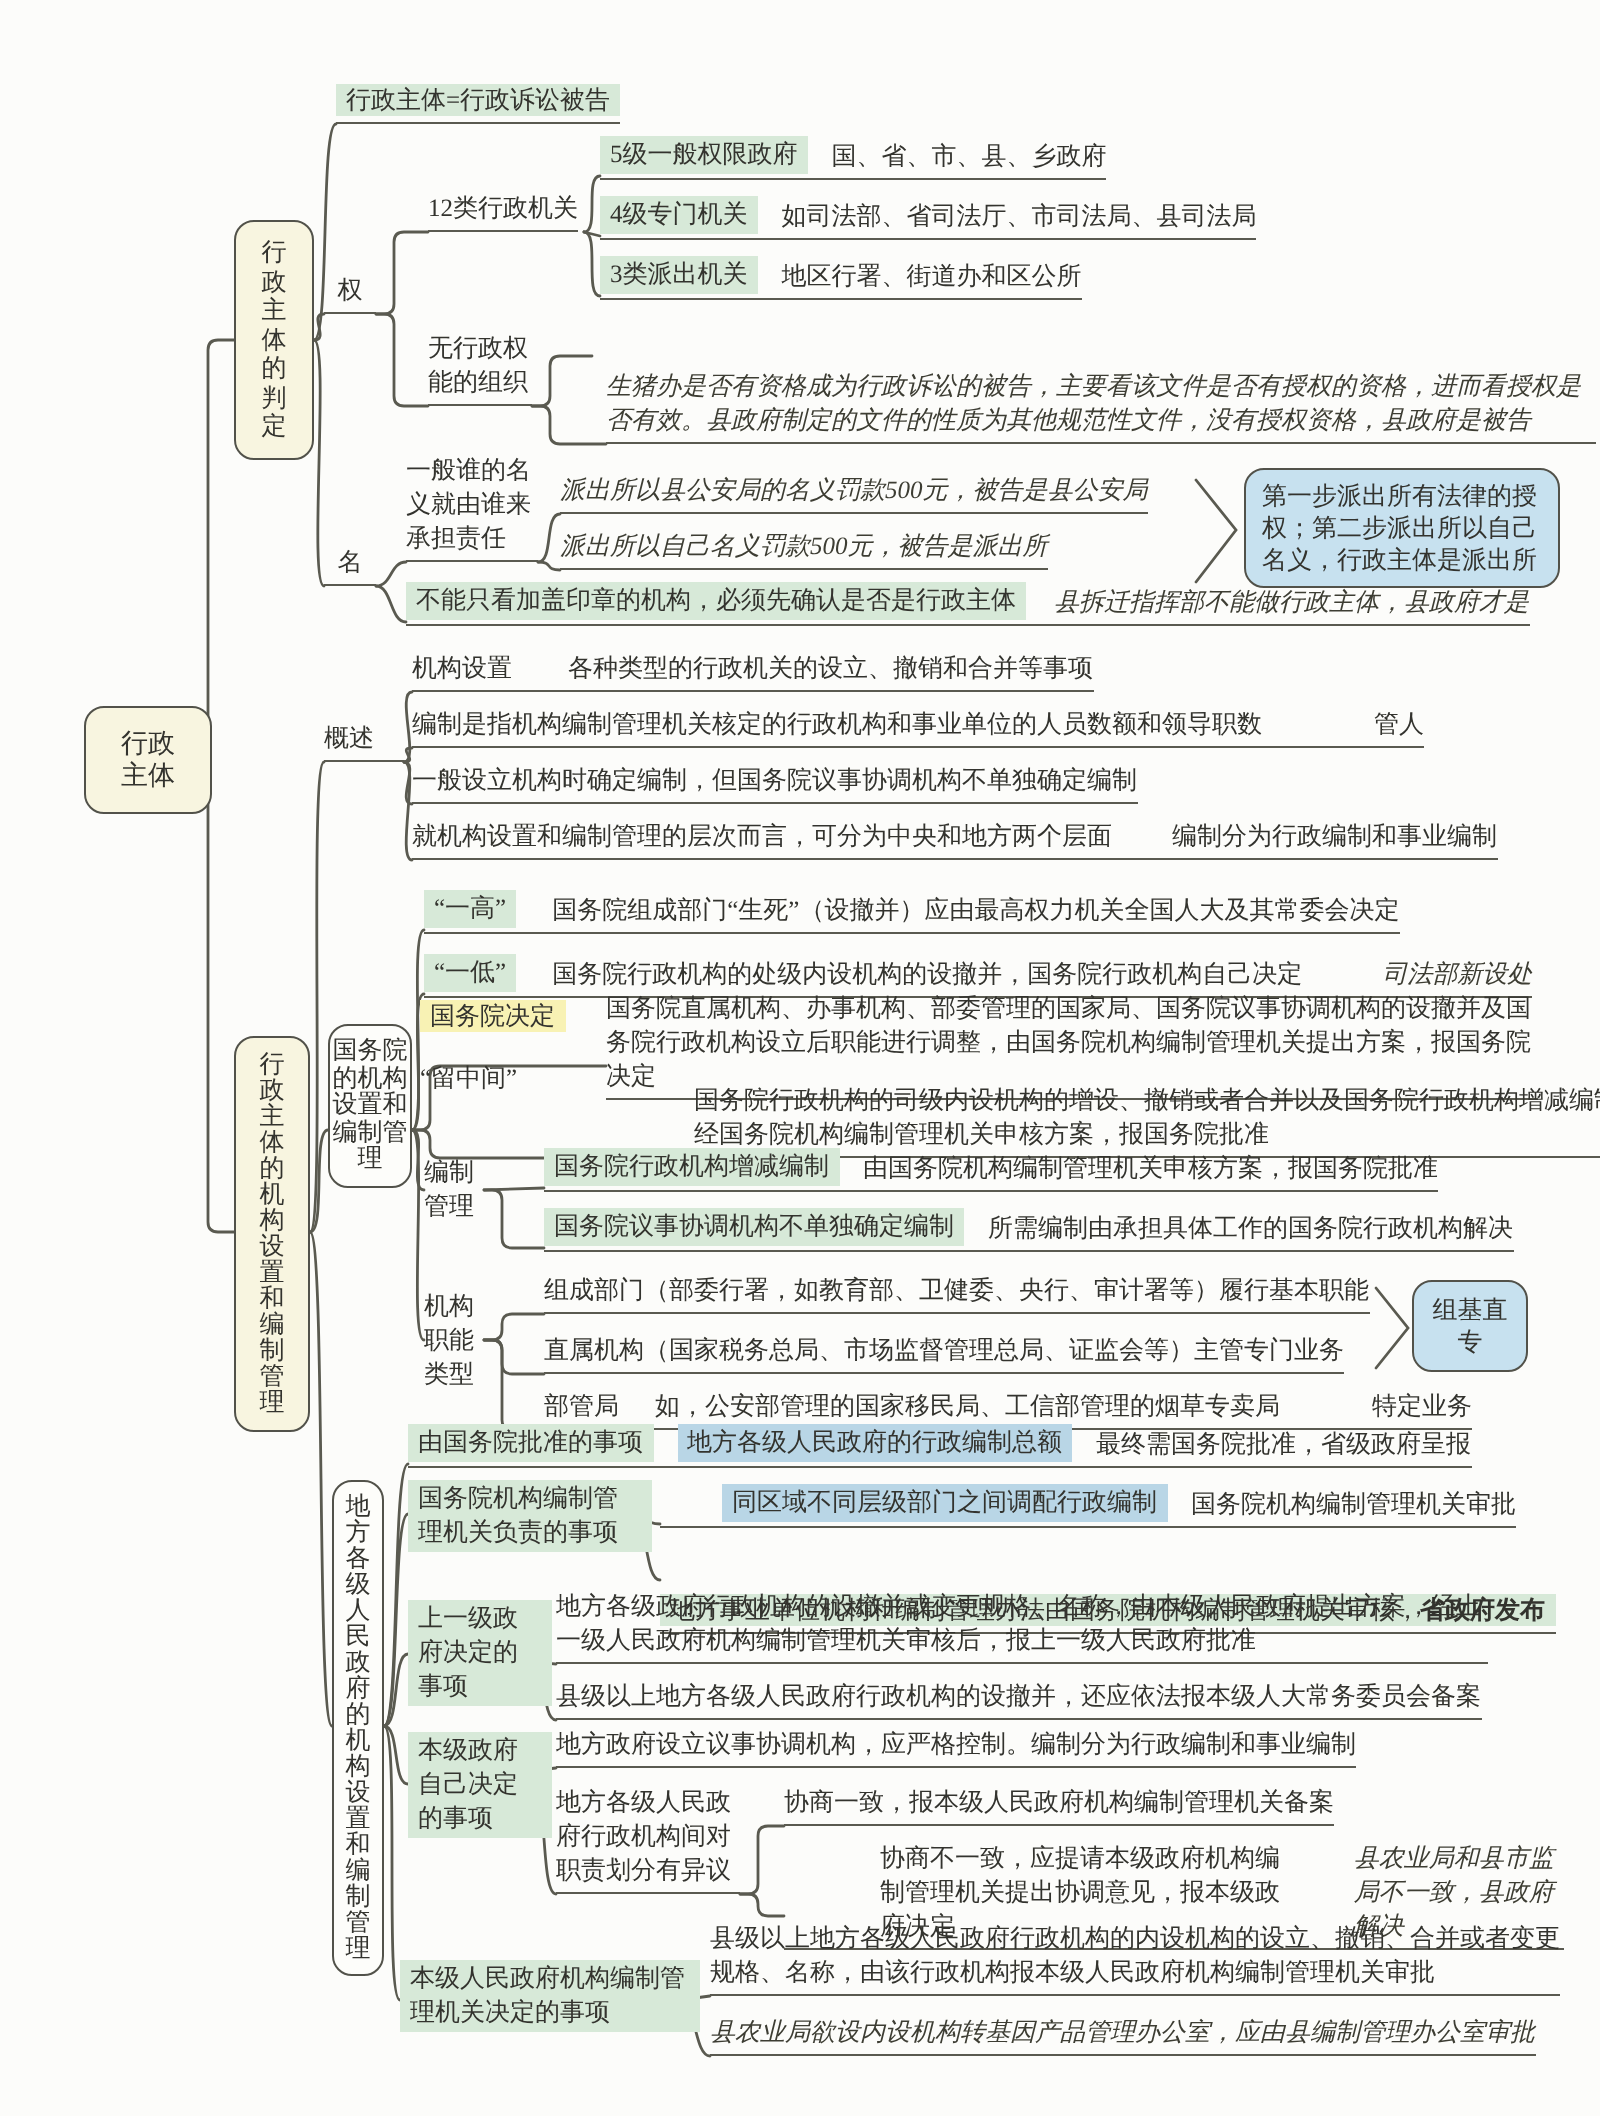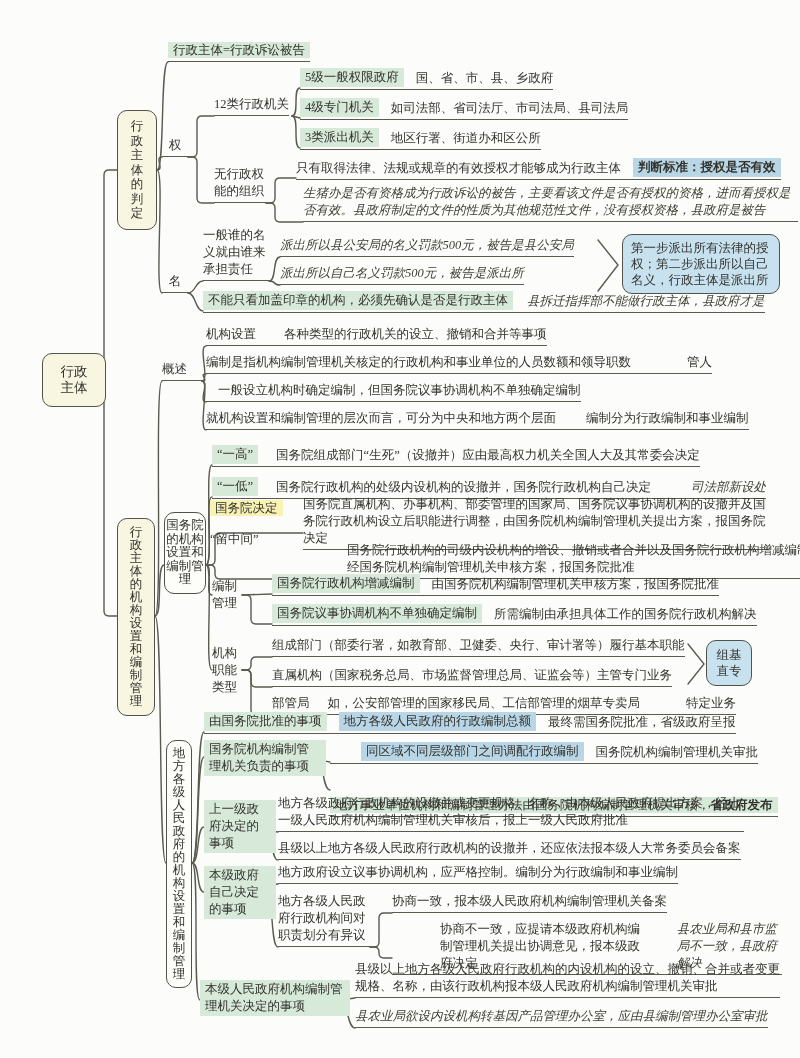--- a/index.html
+++ b/index.html
@@ -104,24 +104,20 @@
     <span class="tg g">4级专门机关</span>
     <span class="sp">如司法部、省司法厅、市司法局、县司法局</span>
   </div>
   <div class="n ul row" style="left:300px;top:128px;">
     <span class="tg g">3类派出机关</span>
     <span class="sp">地区行署、街道办和区公所</span>
   </div>
 
   <div class="n ul wrap" style="left:214px;top:166px;width:52px;">无行政权能的组织</div>
 
-  <div class="n ul row" style="left:296px;top:158px;">
-    <span>只有取得法律、法规或规章的有效授权才能够成为行政主体</span>
-    <span class="sp tg bl bold">判断标准：授权是否有效</span>
-  </div>
   <div class="n ul wrap case" style="left:303px;top:185px;width:495px;">生猪办是否有资格成为行政诉讼的被告，主要看该文件是否有授权的资格，进而看授权是否有效。县政府制定的文件的性质为其他规范性文件，没有授权资格，县政府是被告</div>
 
   <div class="n ul" style="left:162px;top:273px;width:26px;text-align:center;">名</div>
 
   <div class="n ul wrap" style="left:203px;top:227px;width:66px;">一般谁的名义就由谁来承担责任</div>
   <div class="n ul case" style="left:280px;top:237px;">派出所以县公安局的名义罚款500元，被告是县公安局</div>
   <div class="n ul case" style="left:280px;top:265px;">派出所以自己名义罚款500元，被告是派出所</div>
   <div class="bb" style="left:622px;top:234px;width:158px;padding:5px 8px;line-height:16px;">第一步派出所有法律的授权；第二步派出所以自己名义，行政主体是派出所</div>
 
   <div class="n ul row" style="left:203px;top:291px;">
@@ -131,21 +127,21 @@
 
   <div class="n ul" style="left:162px;top:361px;width:40px;">概述</div>
   <div class="n ul row" style="left:206px;top:326px;">
     <span>机构设置</span>
     <span style="margin-left:28px;">各种类型的行政机关的设立、撤销和合并等事项</span>
   </div>
   <div class="n ul row" style="left:206px;top:354px;">
     <span>编制是指机构编制管理机关核定的行政机构和事业单位的人员数额和领导职数</span>
     <span style="margin-left:56px;">管人</span>
   </div>
-  <div class="n ul" style="left:206px;top:382px;padding-left:12px;">一般设立机构时确定编制，但国务院议事协调机构不单独确定编制</div>
+  <div class="n ul" style="left:206px;top:382px;">一般设立机构时确定编制，但国务院议事协调机构不单独确定编制</div>
   <div class="n ul row" style="left:206px;top:410px;">
     <span>就机构设置和编制管理的层次而言，可分为中央和地方两个层面</span>
     <span style="margin-left:30px;">编制分为行政编制和事业编制</span>
   </div>
 
   <div class="n ul row" style="left:212px;top:445px;">
     <span class="tg g">“一高”</span>
     <span style="margin-left:18px;">国务院组成部门“生死”（设撤并）应由最高权力机关全国人大及其常委会决定</span>
   </div>
   <div class="n ul row" style="left:212px;top:477px;">
@@ -171,21 +167,21 @@
   </div>
 
   <div class="n wrap" style="left:212px;top:645px;width:30px;">机构职能类型</div>
   <div class="n ul" style="left:272px;top:637px;">组成部门（部委行署，如教育部、卫健委、央行、审计署等）履行基本职能</div>
   <div class="n ul" style="left:272px;top:667px;">直属机构（国家税务总局、市场监督管理总局、证监会等）主管专门业务</div>
   <div class="n ul row" style="left:272px;top:695px;">
     <span>部管局</span>
     <span style="margin-left:18px;">如，公安部管理的国家移民局、工信部管理的烟草专卖局</span>
     <span style="margin-left:46px;">特定业务</span>
   </div>
-  <div class="bb" style="left:706px;top:640px;width:46px;padding:6px 9px;line-height:16px;text-align:center;">组基直专</div>
+  <div class="bb" style="left:706px;top:640px;width:58px;padding:6px 9px;line-height:16px;text-align:center;">组基直专</div>
 
   <div class="n ul row" style="left:204px;top:712px;">
     <span class="tg g">由国务院批准的事项</span>
     <span class="sp tg bl">地方各级人民政府的行政编制总额</span>
     <span class="sp">最终需国务院批准，省级政府呈报</span>
   </div>
 
   <div class="n wrap tg g" style="left:204px;top:740px;width:112px;">国务院机构编制管理机关负责的事项</div>
   <div class="n ul row" style="left:330px;top:742px;padding-left:31px;">
     <span class="tg bl">同区域不同层级部门之间调配行政编制</span>

